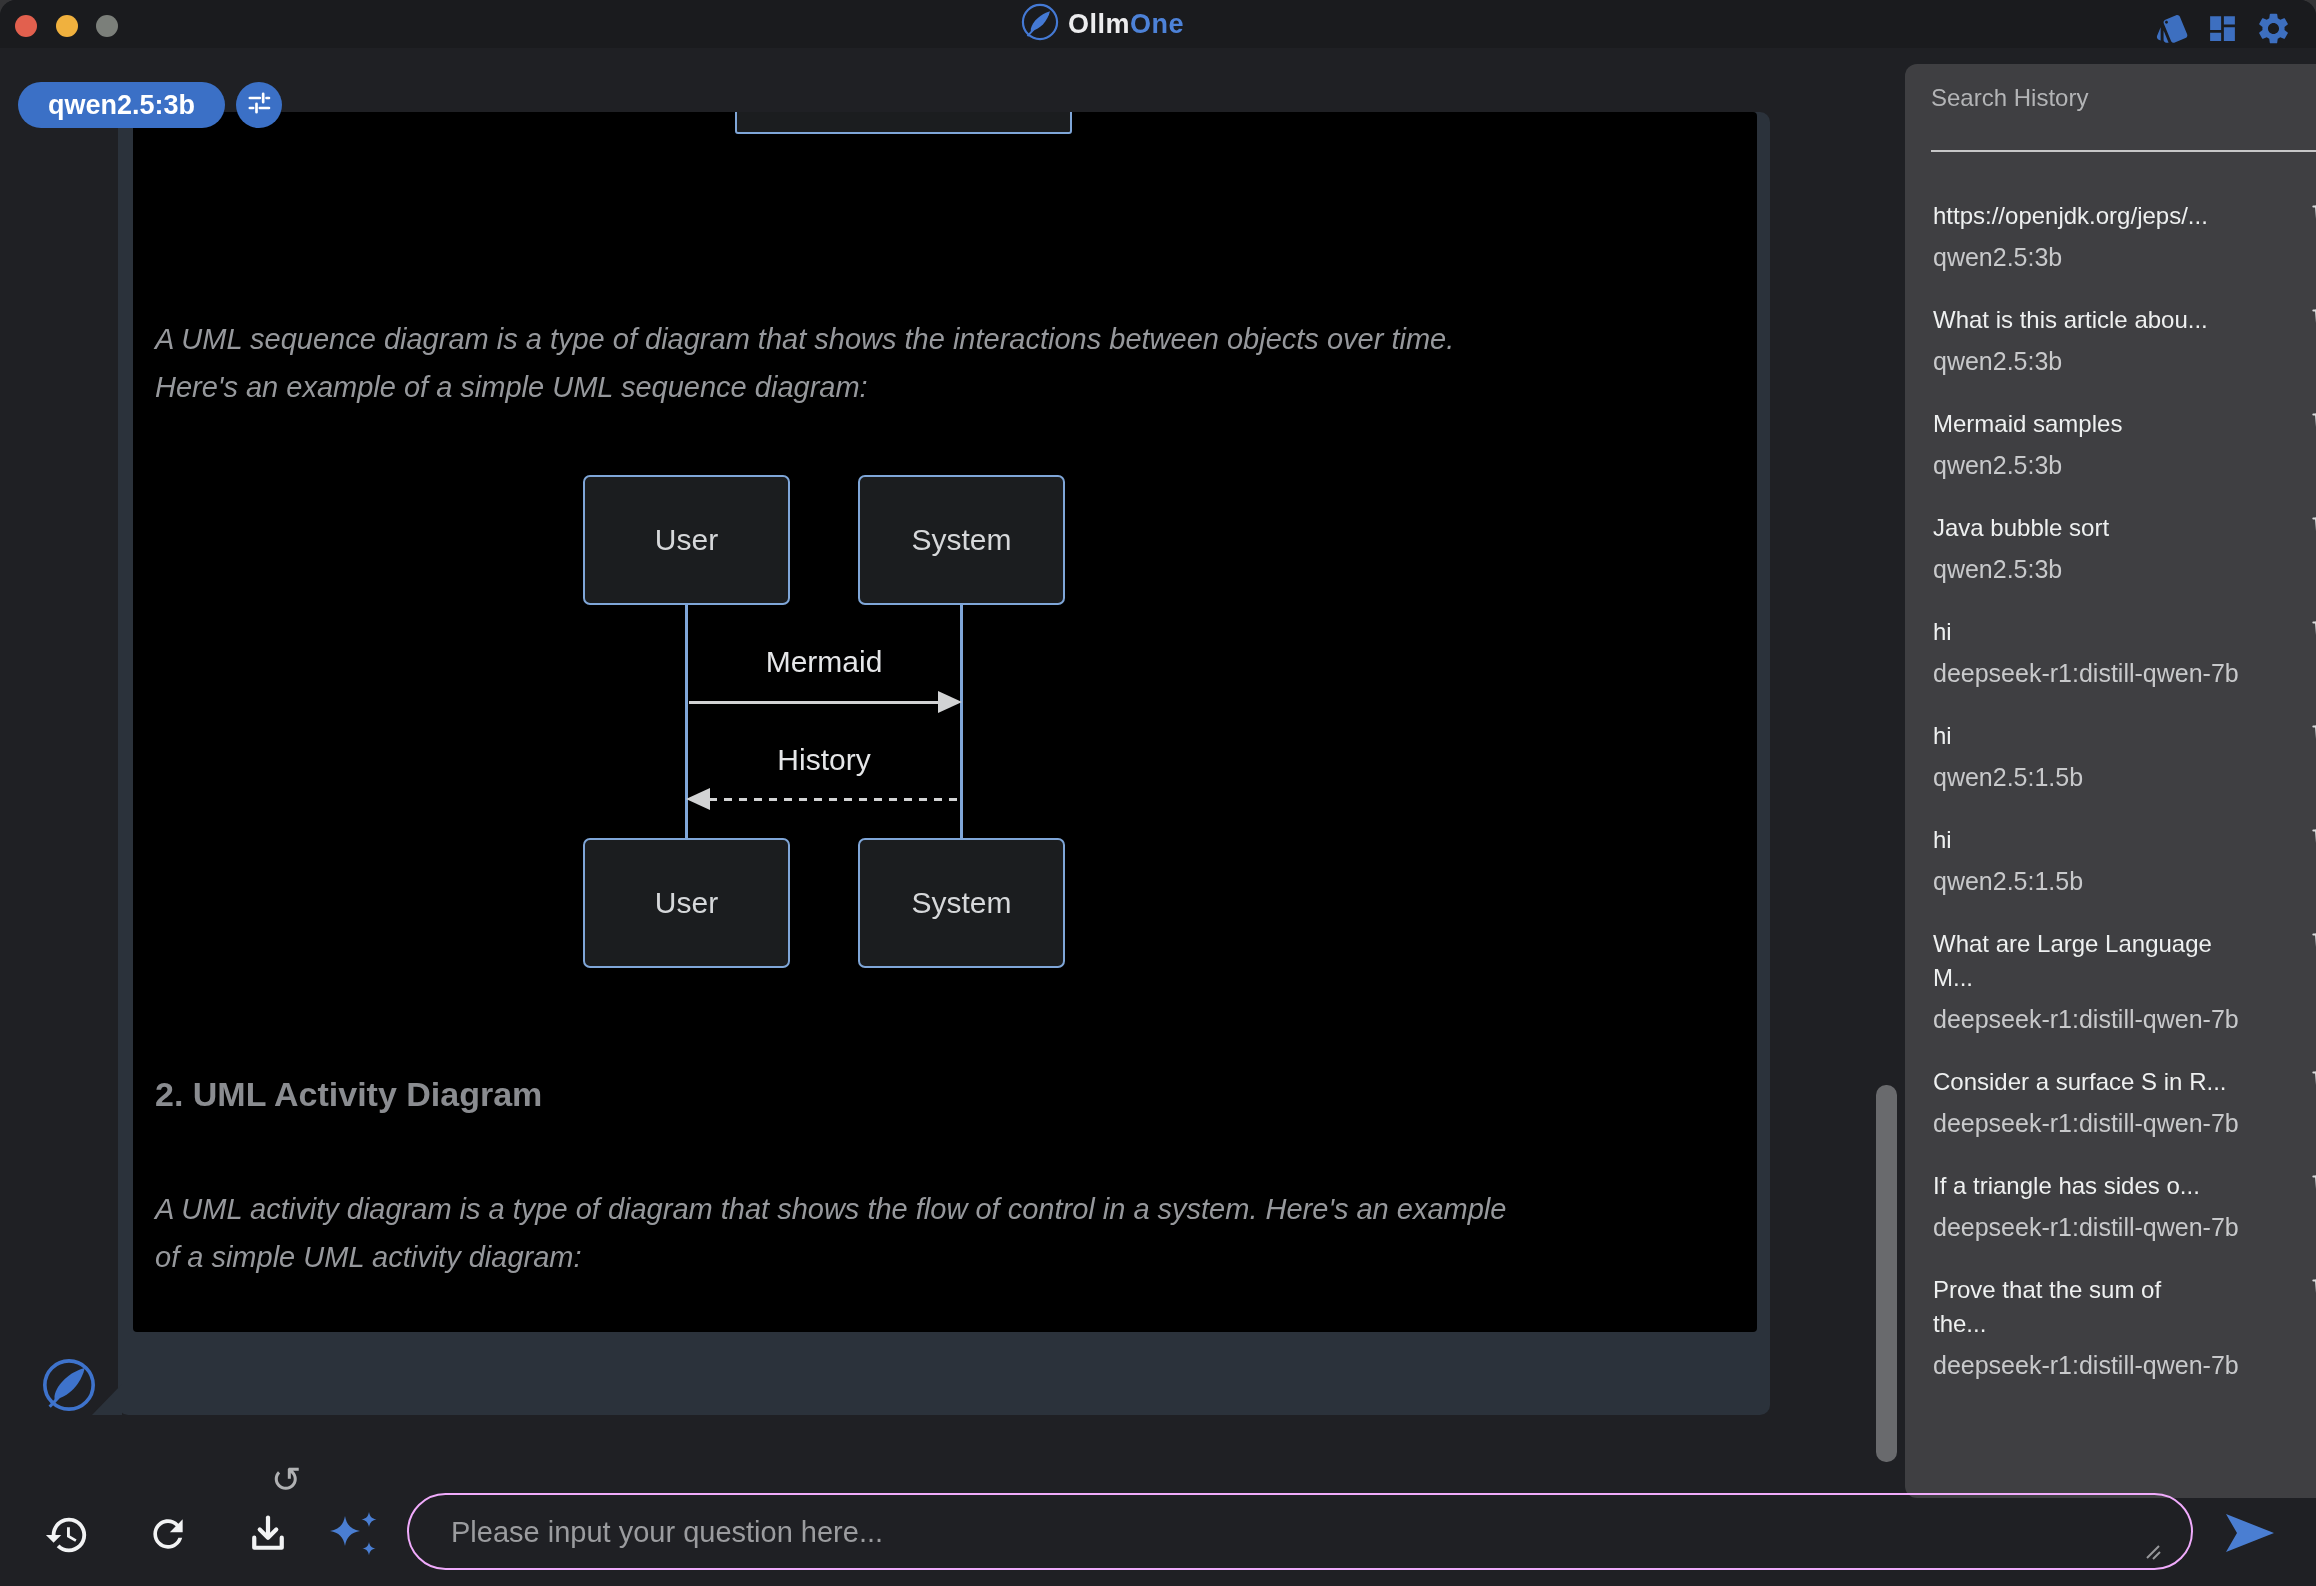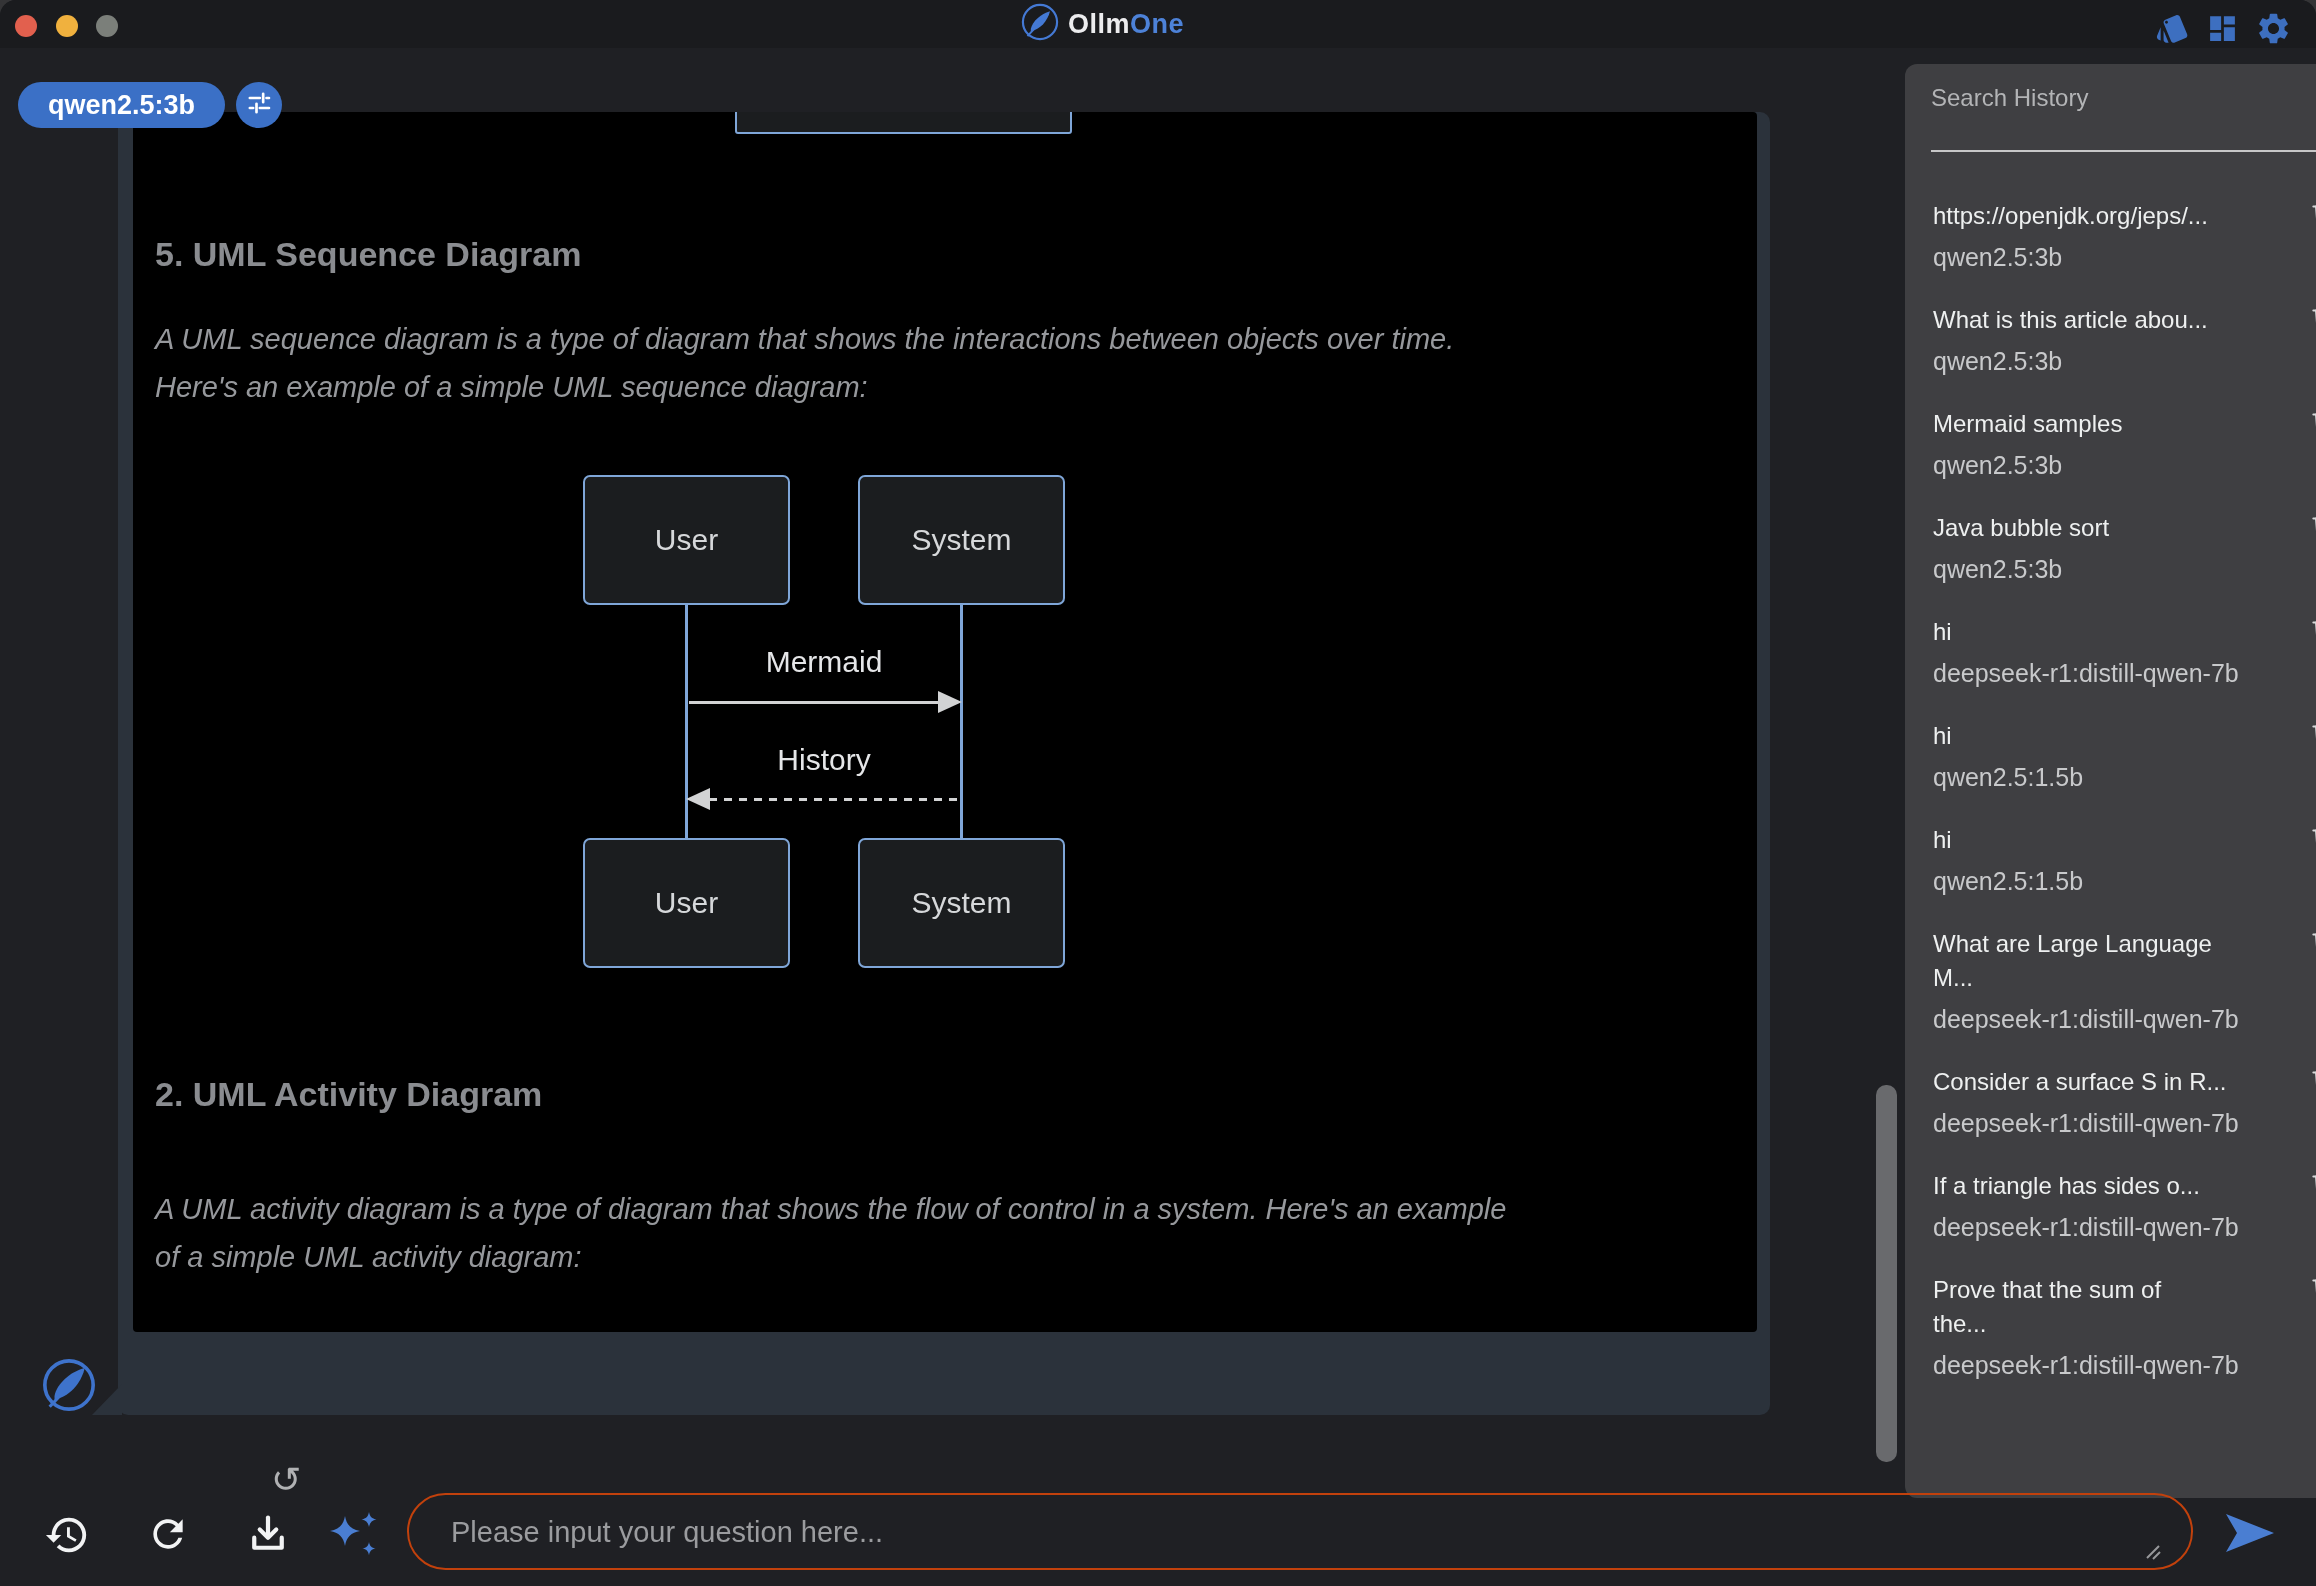--- a/index.html
+++ b/index.html
@@ -63,21 +63,21 @@
   .sb-divider{position:absolute;left:26px;top:86px;width:385px;height:2px;background:#c7c7c8;}
   .sb-list{position:absolute;left:28px;top:120px;width:372px;}
   .sb-item{position:relative;padding:15px 0;cursor:pointer;}
   .sb-item-title{font-size:24px;color:#eef0f0;line-height:34px;white-space:pre;}
   .sb-item-model{font-size:25px;color:#c8c9cb;line-height:32px;margin-top:8px;}
   .sb-trash{position:absolute;left:374px;top:14px;}
   
   .composer{position:absolute;left:0;top:1498px;width:2316px;height:88px;background:#1f2024;}
   .cmp-icon{position:absolute;top:14px;cursor:pointer;}
   .ic-history{left:44px;} .ic-refresh{left:146px;} .ic-download{left:246px;} .ic-sparkles{left:326px;top:8px;}
-  .input-pill{position:absolute;left:407px;top:-5px;width:1786px;height:77px;border:2px solid #c2410c;
+  .input-pill{position:absolute;left:407px;top:-5px;width:1786px;height:77px;border:2px solid #f0abfc;
               border-radius:40px;background:transparent;box-sizing:border-box;}
   .input-pill input{position:absolute;left:40px;top:8px;width:1650px;height:56px;background:transparent;
                     border:none;outline:none;color:#e4e5e7;font-size:29px;font-family:"Liberation Sans",sans-serif;}
   .input-pill input::placeholder{color:#9b9c9f;}
   .grip{position:absolute;right:28px;bottom:2px;}
   .send-btn{position:absolute;left:2226px;top:16px;cursor:pointer;}
 </style>
 </head>
 <body>
 
@@ -126,21 +126,20 @@
         <path d="M7 24 H11 M15 19 V29 M19 24 H30"></path>
       </svg>
     </span>
   </div>
 
   <div class="bubble">
     <div class="card">
 
       <div class="clip-box"></div>
 
-      <div class="md-h h5">5. UML Sequence Diagram</div>
       <div class="md-p p5">A UML sequence diagram is a type of diagram that shows the interactions between objects over time.
 Here's an example of a simple UML sequence diagram:</div>
 
       <div class="actor-box b-ut">User</div>
       <div class="actor-box b-st">System</div>
       <div class="lifeline ll-u"></div>
       <div class="lifeline ll-s"></div>
 
       <div class="msg-label lbl-req">Mermaid</div>
       <div class="arrow-line"></div>

